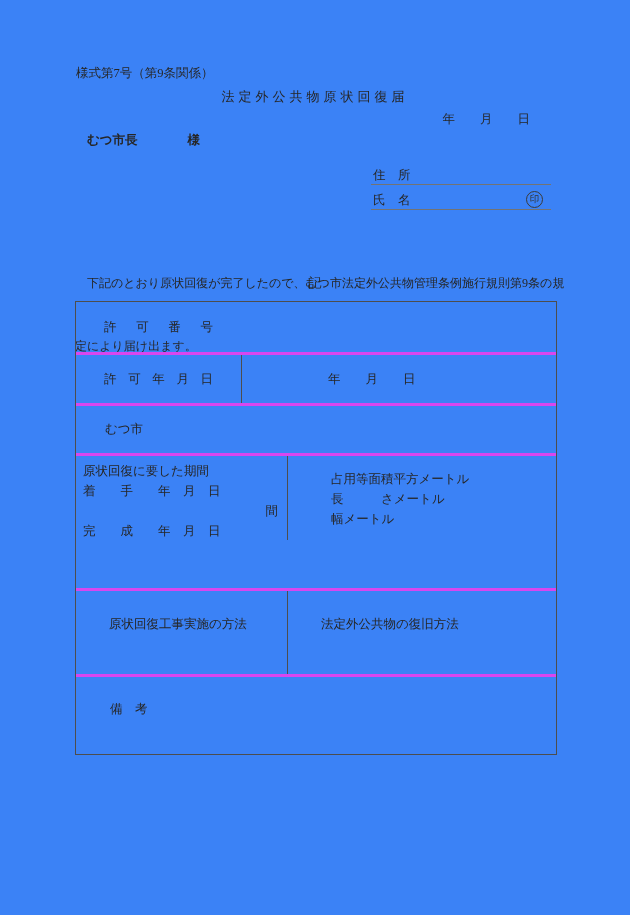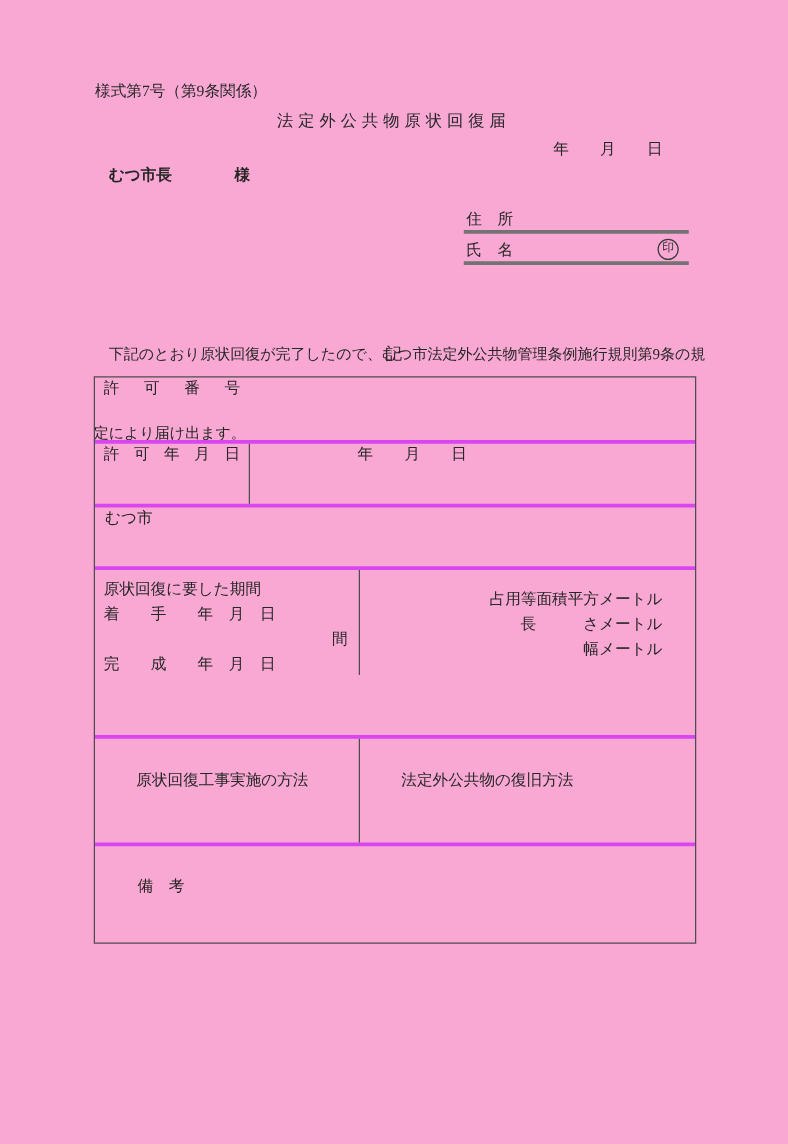--- a/index.html
+++ b/index.html
@@ -2,32 +2,32 @@
 <html lang="ja"><head>
 <meta charset="utf-8">
 <style>
   html,body{margin:0;padding:0;}
   body{
     width:630px;height:915px;background:#ffffff;
     font-family:"Liberation Serif","DejaVu Serif",serif;
     color:#262626;
     -webkit-font-smoothing:antialiased;
   }
-  .page{position:relative;width:630px;height:915px;background:#f9a8d4;overflow:hidden;font-size:12.5px;}
+  .page{position:relative;width:630px;height:915px;background:#3b82f6;overflow:hidden;font-size:12.5px;}
   .abs{position:absolute;white-space:pre;}
 
   
   .form-number{left:76px;top:65px;font-size:12.5px;}
   .doc-title{left:0;top:88px;width:630px;text-align:center;font-size:13px;letter-spacing:4px;}
   .date-line{top:111px;right:100px;font-size:12.5px;}
   .addressee{left:87px;top:132px;font-size:12.5px;font-weight:bold;}
 
   
   .sig-line{position:absolute;left:371px;width:180px;height:18px;
-    border-bottom:3px solid #737373;display:flex;align-items:flex-end;
+    border-bottom:1px solid #737373;display:flex;align-items:flex-end;
     font-size:12.5px;}
   .sig-address{top:166px;}
   .sig-name{top:191px;justify-content:space-between;}
   .sig-label{padding-left:2px;white-space:pre;}
   .seal{width:15px;height:15px;border:1px solid #3a3a3a;border-radius:50%;
     display:flex;align-items:center;justify-content:center;
     font-size:9.5px;line-height:1;margin:0 8px 1px 0;color:#333;}
 
   
   .body-par{left:75px;top:231px;width:500px;font-size:12px;line-height:21px;}
@@ -38,29 +38,29 @@
     border:1px solid #4d4d4d;box-sizing:border-box;font-size:12.5px;}
   .trow{display:flex;box-sizing:border-box;}
   .trow + .trow{border-top:3px solid #d946ef;}
   .cell{box-sizing:border-box;}
   .cell + .cell{border-left:1px solid #4d4d4d;}
   .r1{height:50px;} .r2{height:51px;} .r3{height:50px;}
   .r4{height:87px;} .r5{height:86px;margin-top:48px;} .r6{height:80px;}
   .w-label{width:123px;}
   .w-wide{width:211px;}
   .grow{flex:1 1 auto;}
-  .vcenter{display:flex;}
+  .vcenter{display:flex;align-items:center;margin-left:21px;}
   .jus{text-align:justify;text-align-last:justify;padding:0 7px;width:100%;}
   .val-pad{padding-left:8px;white-space:pre;}
   .indent-date{padding-left:86px;white-space:pre;}
   .period-cell{padding:5px 7px 0 7px;line-height:20px;}
   .period-cell div{white-space:pre;}
   .interval{text-align:right;padding-right:2px;}
   .dims-cell{padding:13px 26px 0 7px;line-height:20px;}
-  .dline{display:flex;justify-content:flex-end;white-space:pre;}
+  .dline{display:flex;justify-content:flex-start;white-space:pre;margin-left:36px;}
   .method-cell{padding:10px 8px 0 8px;white-space:pre;}
   .remarks-cell{padding:9px 8px 0 9px;white-space:pre;}
 </style>
 </head>
 <body>
 
 <div class="page">
 
   <div class="abs form-number">様式第7号（第9条関係）</div>
 

